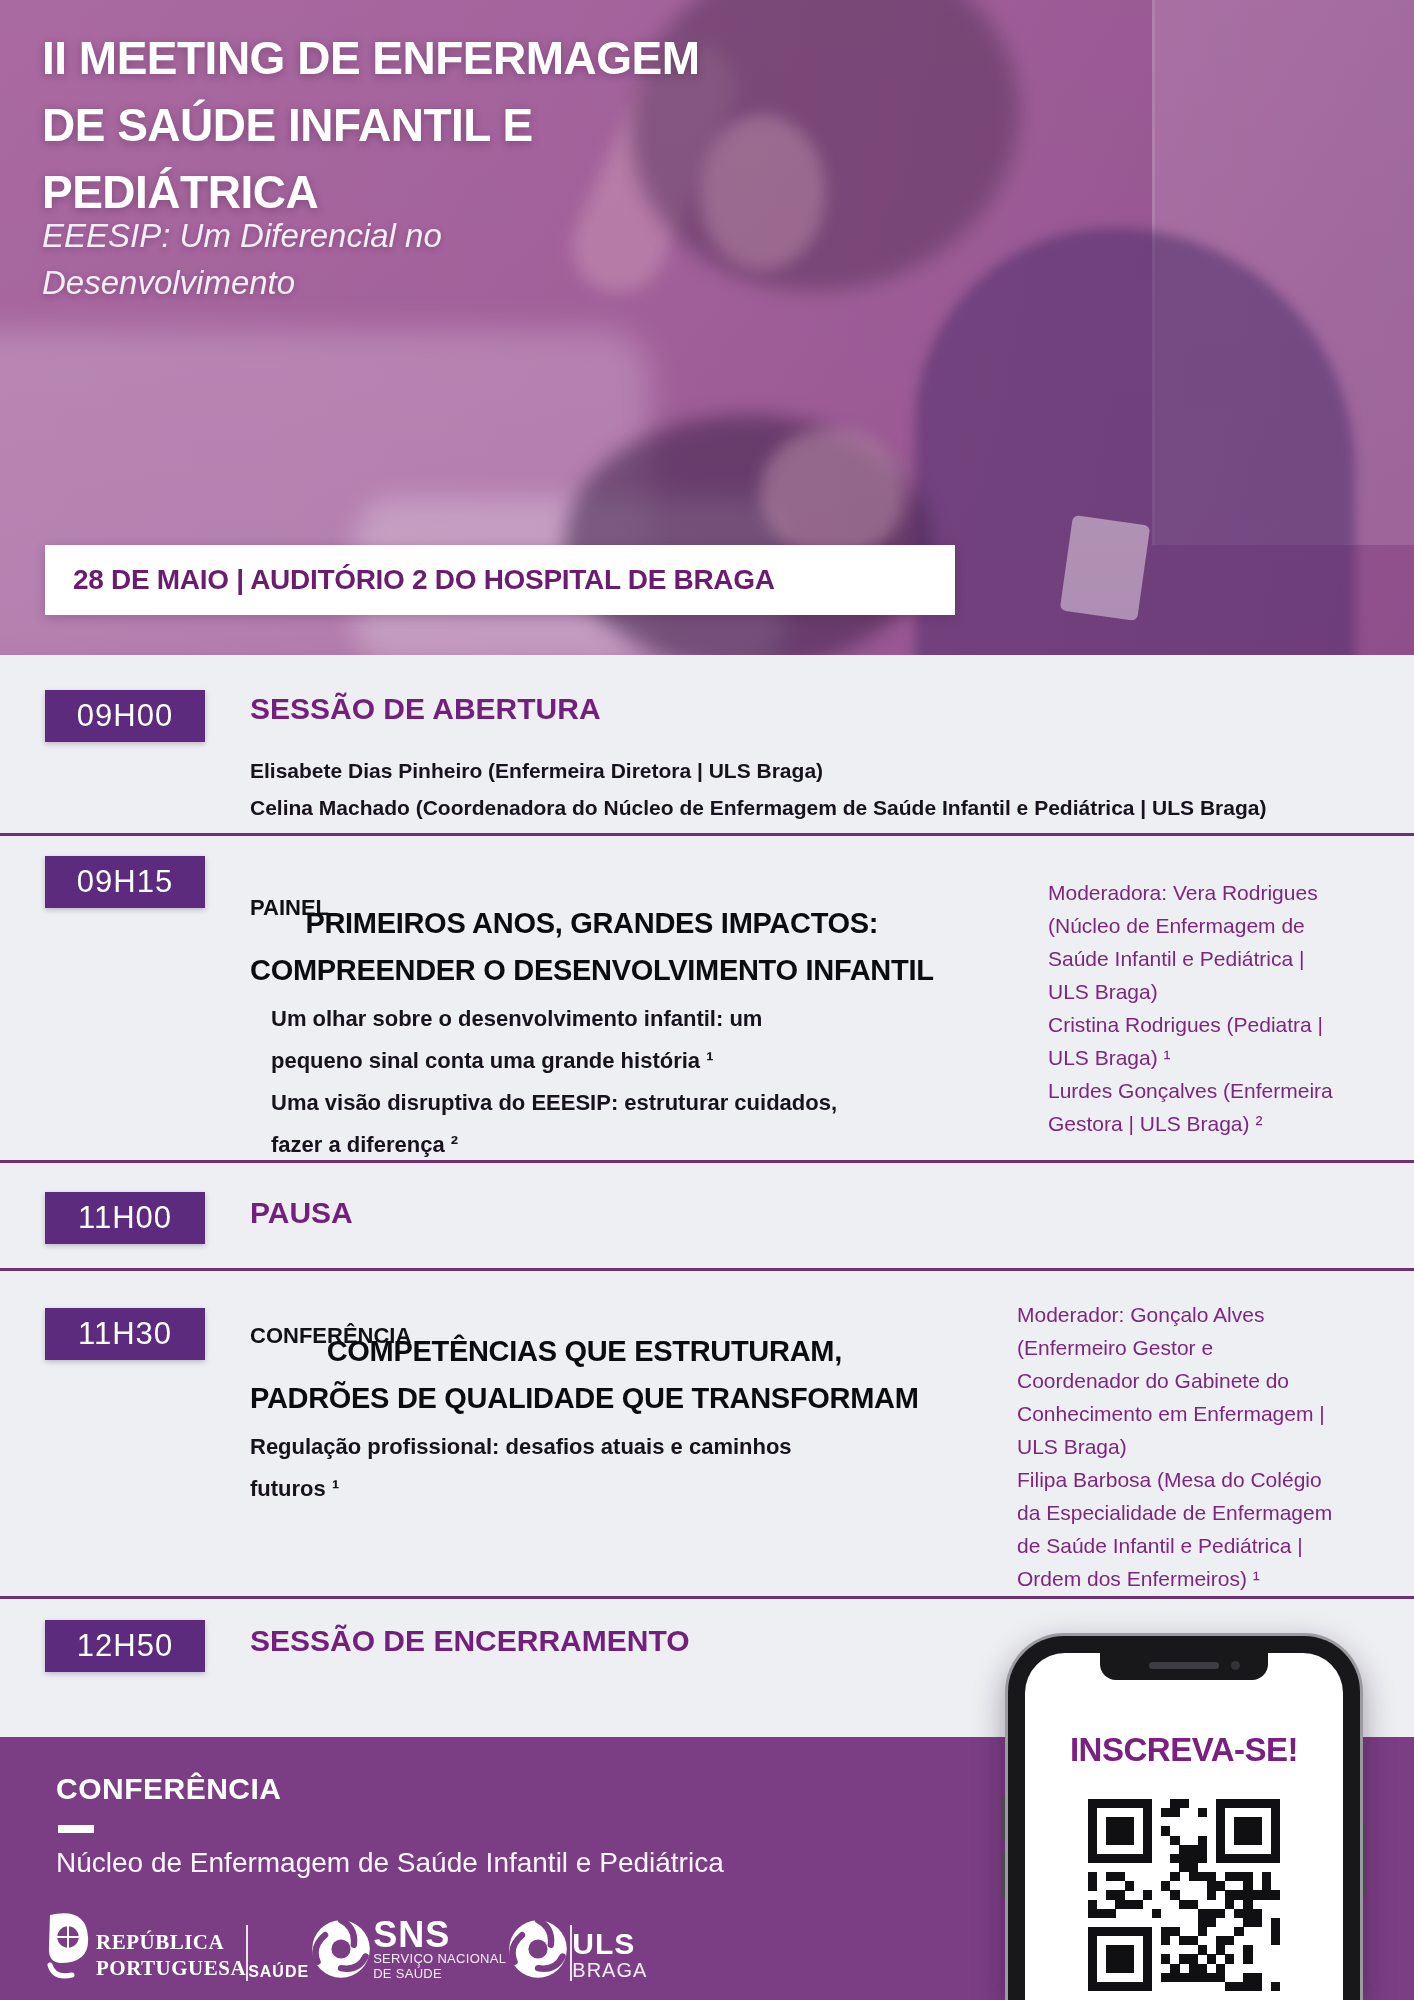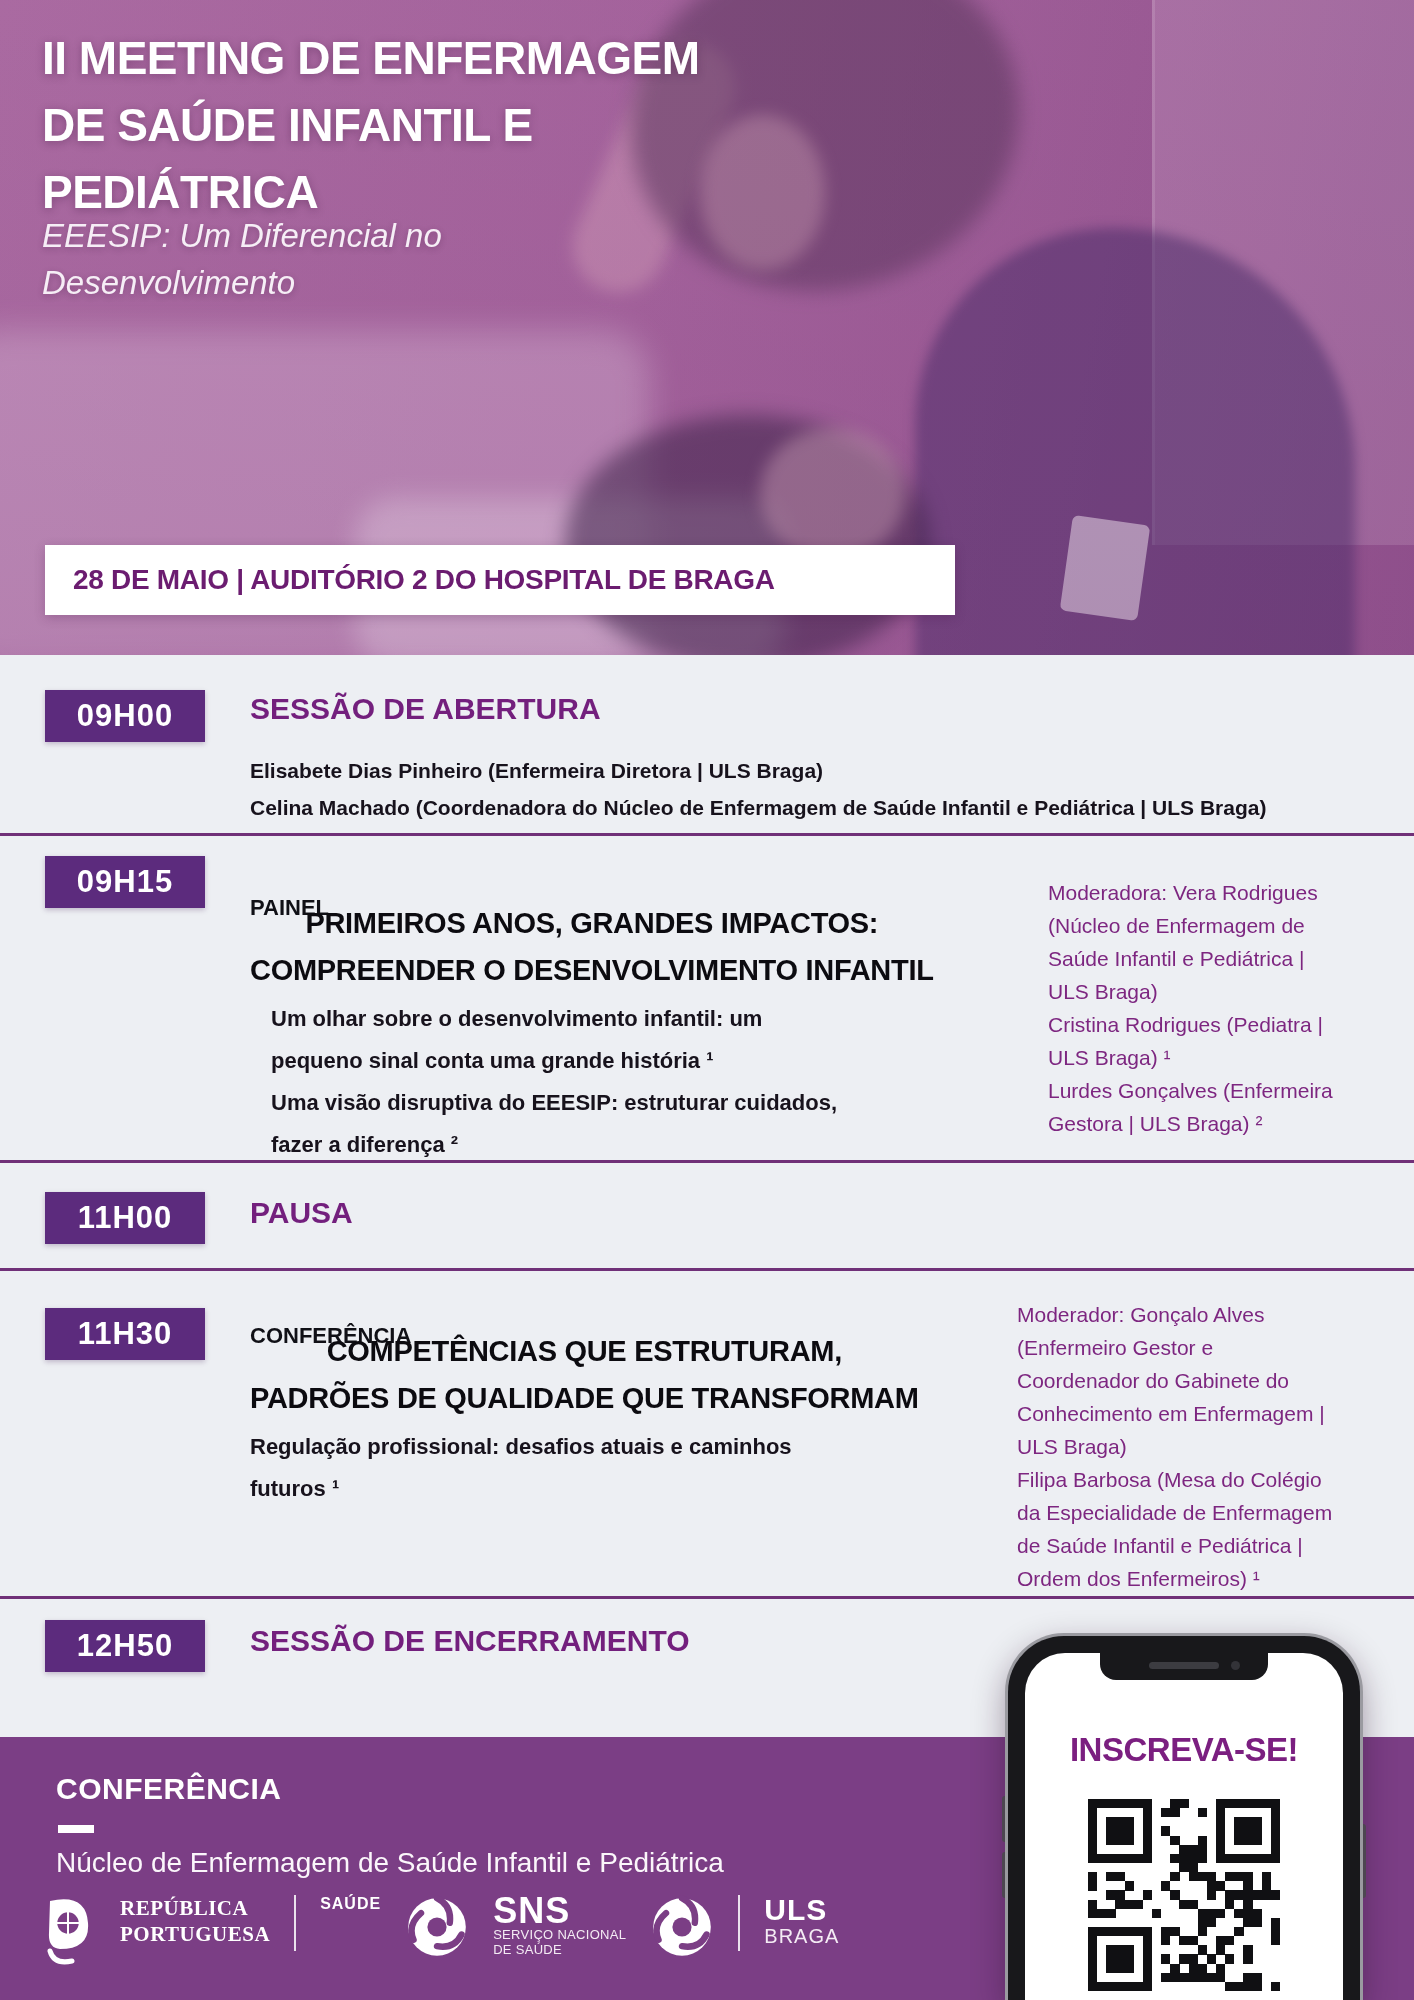--- a/index.html
+++ b/index.html
@@ -49,21 +49,21 @@
     background:#ffffff; display:flex; align-items:center; padding-left:28px;
     box-shadow:0 3px 10px rgba(70,25,70,.25);
   }
   .hero-banner span{
     font-size:28px; font-weight:700; letter-spacing:-0.3px; color:#6b1c70;
   }
 
   
   .badge{
     position:absolute; width:160px; height:52px; background:#5c2b7d;
-    color:#fff; font-size:31px; font-weight:700; letter-spacing:1px;
+    color:#fff; font-size:31px; font-weight:400; letter-spacing:1px;
     display:flex; align-items:center; justify-content:center;
     box-shadow:0 2px 5px rgba(60,20,80,.25);
   }
   .b1{ left:45px; top:690px; }
   .b2{ left:45px; top:856px; }
   .b3{ left:45px; top:1192px; }
   .b4{ left:45px; top:1308px; }
   .b5{ left:45px; top:1620px; }
 
   .purple-heading{
@@ -104,21 +104,21 @@
 
   
   .footer{
     position:absolute; left:0; top:1737px; width:1414px; height:263px;
     background:#7b3e85; z-index:2;
   }
   .org-label{ position:absolute; left:56px; top:35px; font-size:30px; font-weight:800; color:#fff; letter-spacing:.5px; }
   .org-dash{ position:absolute; left:58px; top:88px; width:36px; height:8px; background:#fff; }
   .org-name{ position:absolute; left:56px; top:110px; font-size:28px; font-weight:400; color:#fbf6fb; }
 
-  .logos{ position:absolute; left:42px; top:158px; height:86px; display:flex; align-items:flex-start; gap:24px; }
+  .logos{ position:absolute; left:42px; top:158px; height:86px; display:flex; align-items:flex-end; }
   .rp-text{ font-family:"Liberation Serif", serif; font-size:21px; line-height:26px; font-weight:700; color:#fff; letter-spacing:.5px; }
   .vbar{ width:2px; height:56px; background:rgba(255,255,255,.85); }
   .saude-label{ font-size:16px; font-weight:700; color:#fff; letter-spacing:1px; }
   .sns-block{ display:flex; flex-direction:column; }
   .sns-big{ font-size:36px; line-height:32px; font-weight:800; color:#fff; letter-spacing:1px; }
   .sns-sub{ font-size:13px; line-height:15px; font-weight:400; color:#f4ebf4; letter-spacing:.3px; }
   .uls-block{ display:flex; flex-direction:column; }
   .uls-big{ font-size:30px; line-height:30px; font-weight:800; color:#fff; letter-spacing:1px; }
   .uls-sub{ font-size:20px; line-height:22px; font-weight:300; color:#f4ebf4; letter-spacing:1px; }
   .logo-svg{ display:block; }

